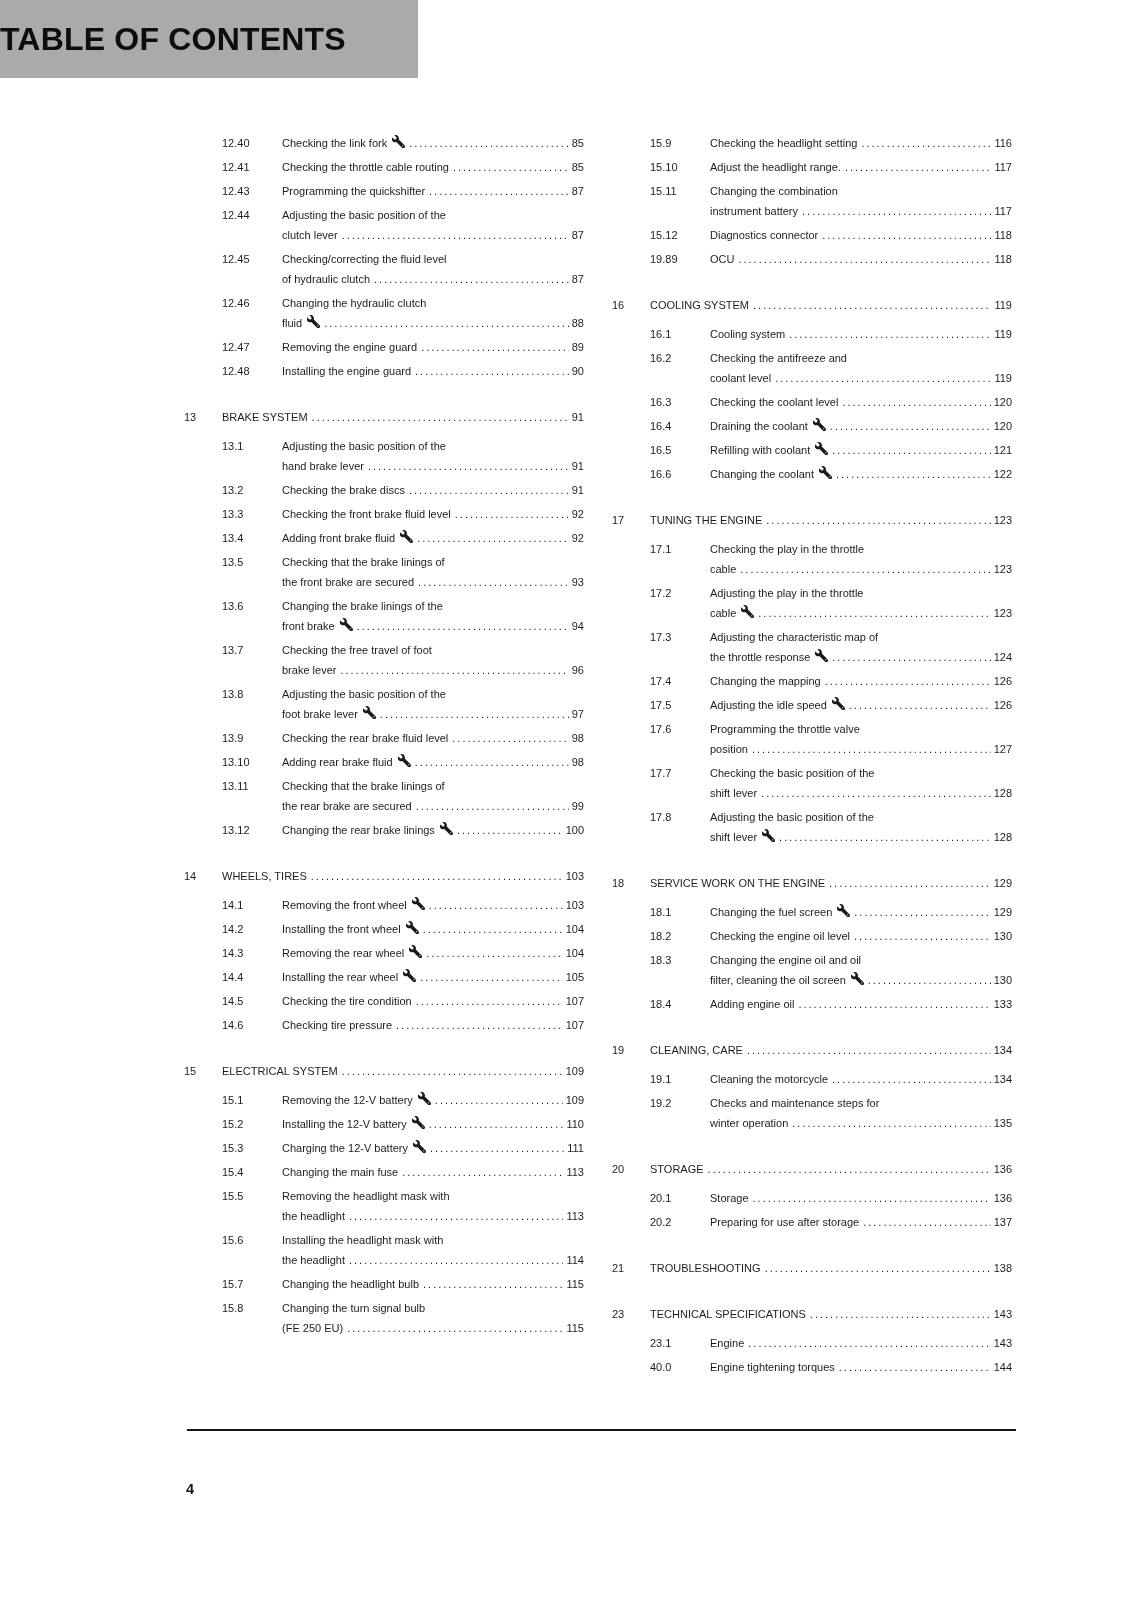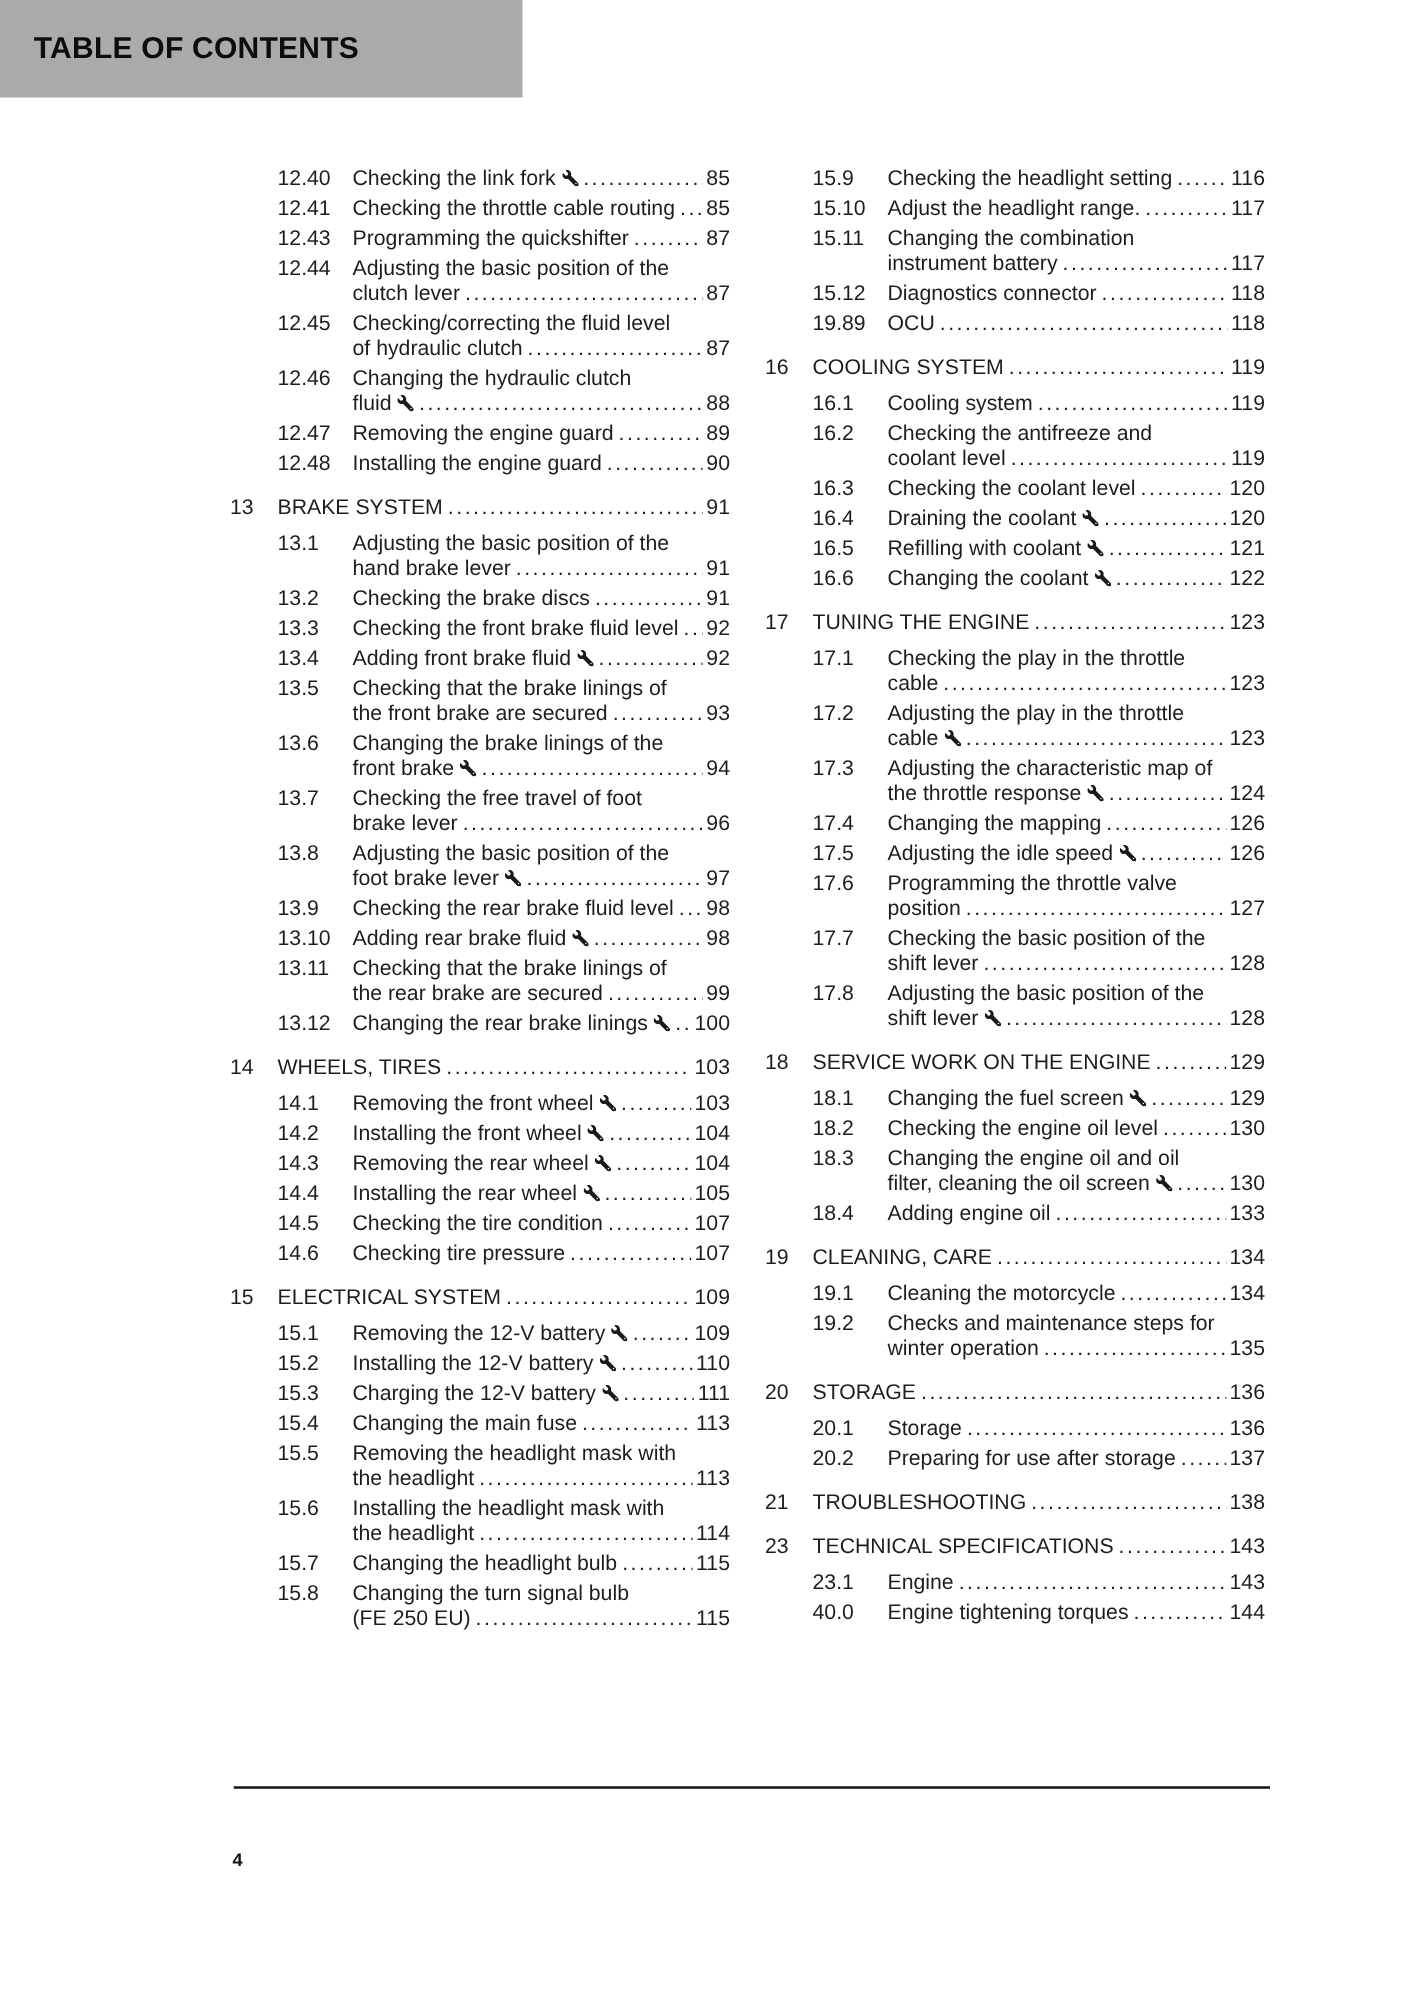--- a/index.html
+++ b/index.html
@@ -8,33 +8,33 @@
     font-family:"Liberation Sans","DejaVu Sans",sans-serif;
     color:#1d1d1d;overflow:hidden;
   }
   .page{position:absolute;inset:0;}
 
   .header-bar{
     position:absolute;left:0;top:0;width:418px;height:78px;
     background:#aaaaaa;display:flex;align-items:center;
   }
   .header-title{
-    font-size:24px;font-weight:700;color:#0d0d0d;
-    padding-left:27px;letter-spacing:0.2px;white-space:nowrap;
+    font-size:32px;font-weight:700;color:#0d0d0d;
+    letter-spacing:0.2px;white-space:nowrap;
   }
 
   .content{
     position:absolute;top:133px;left:184px;
-    display:flex;gap:28px;font-size:17px;justify-content:space-between;
+    display:flex;gap:28px;font-size:11px;justify-content:space-between;
   }
   .col{width:400px;}
 
   .chapter{
     display:flex;align-items:baseline;line-height:20px;
-    margin-top:15px;margin-bottom:9px;
+    margin-top:26px;margin-bottom:9px;
   }
   .ch-num{width:38px;flex:none;}
   .ch-title{white-space:nowrap;flex:none;}
 
   .section{display:flex;padding-left:38px;margin-bottom:4px;line-height:20px;}
   .sec-num{width:60px;flex:none;}
   .sec-body{flex:1;min-width:0;}
   .line{white-space:nowrap;}
   .line.last{display:flex;align-items:baseline;min-width:0;}
   .txt{white-space:nowrap;flex:none;}

